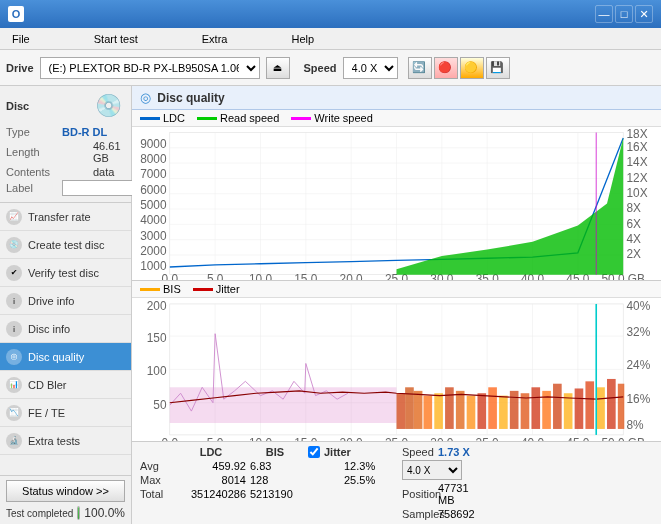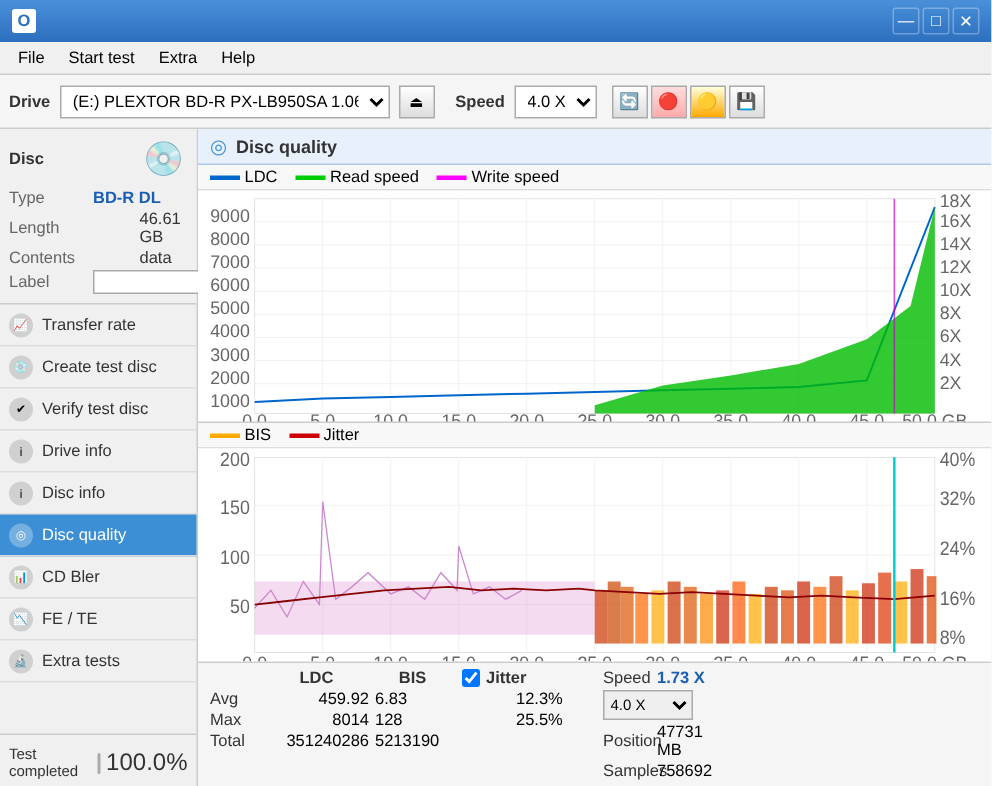--- a/index.html
+++ b/index.html
@@ -22,20 +22,21 @@
     .titlebar-btn { width: 18px; height: 18px; display: flex; align-items: center; justify-content: center; font-size: 11px; color: white; cursor: pointer; border: 1px solid rgba(255,255,255,0.3); border-radius: 2px; }
 
     
     .menubar {
       background: #f0f0f0;
       height: 22px;
       display: flex;
       align-items: center;
       border-bottom: 1px solid #ccc;
       padding: 0 4px;
+      gap: 48px;
     }
     .menu-item {
       padding: 2px 8px;
       cursor: pointer;
       border-radius: 2px;
     }
 
     
     .drivebar {
       background: #f5f5f5;
@@ -185,21 +186,21 @@
       height: 14px;
       background: #ddd;
       border: 1px solid #aaa;
       border-radius: 2px;
       overflow: hidden;
     }
     .progress-bar-fill {
       height: 100%;
       background: linear-gradient(to bottom, #5dca5d, #3aa83a);
     }
-    .progress-text { font-size: 16px; color: #333; white-space: nowrap; }
+    .progress-text { font-size: 12px; color: #333; white-space: nowrap; }
 
     
     .content-area {
       flex: 1;
       display: flex;
       flex-direction: column;
       background: white;
       overflow: hidden;
     }
 
@@ -398,20 +399,21 @@
         <div class="nav-icon">📉</div>
         <span class="nav-label">FE / TE</span>
       </div>
       <div class="nav-item">
         <div class="nav-icon">🔬</div>
         <span class="nav-label">Extra tests</span>
       </div>
     </div>
 
     <div class="status-section">
+      <button class="status-window-btn">Status window &gt;&gt;</button>
       <div class="progress-row">
         <span class="status-completed" style="font-size:10px;padding:0;">Test completed</span>
         <div class="progress-bar-bg">
           <div class="progress-bar-fill" style="width:100%;"></div>
         </div>
         <span class="progress-text">100.0%</span>
       </div>
     </div>
   </div>
 

